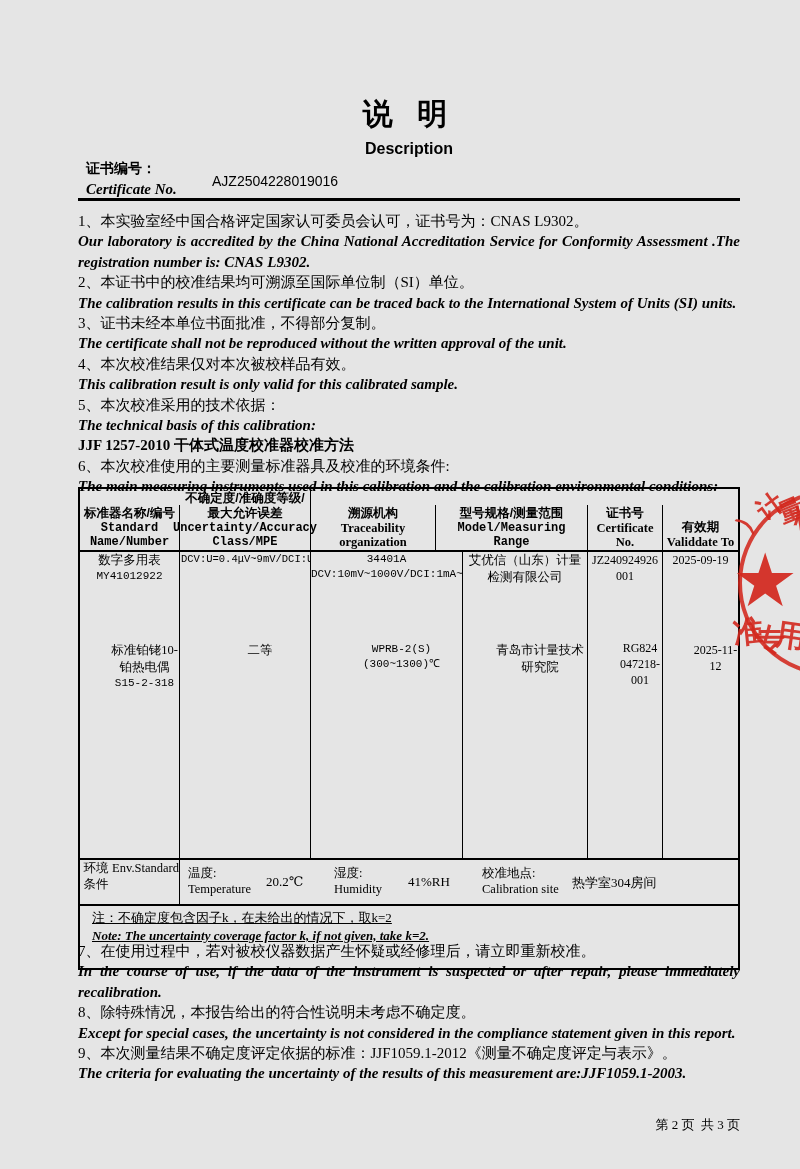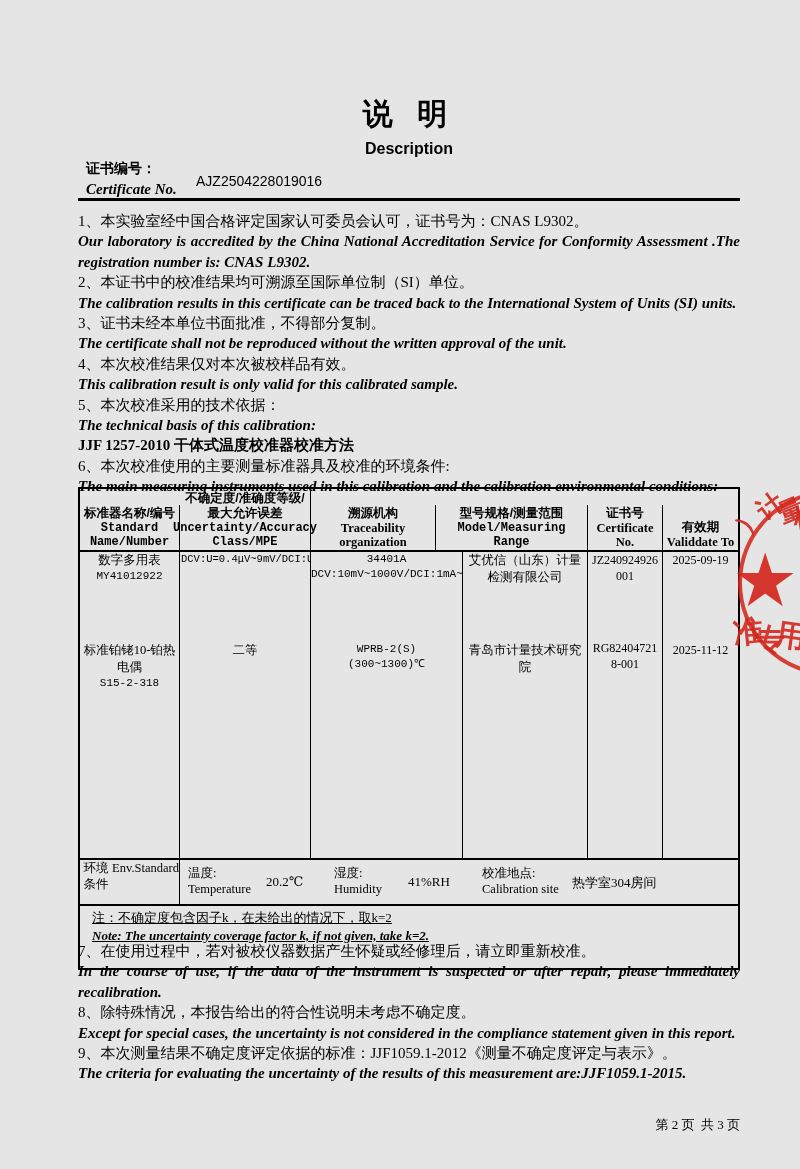--- a/index.html
+++ b/index.html
@@ -21,21 +21,21 @@
   }
   .cert-label-zh {
     position:absolute; top:160px; left:86px;
     font-family:"Liberation Sans","DejaVu Sans",sans-serif; font-weight:bold; font-size:14px;
   }
   .cert-label-en {
     position:absolute; top:181px; left:86px;
     font-weight:bold; font-style:italic; font-size:15px;
   }
   .cert-value {
-    position:absolute; top:173px; left:196px;
+    position:absolute; top:173px; left:212px;
     font-family:"Liberation Sans","DejaVu Sans",sans-serif; font-size:14px;
   }
   .rule { position:absolute; top:198px; left:78px; width:662px; height:3px; background:#000; }
 
   
   .items { position:absolute; left:78px; width:662px; }
   .items-top { top:211px; }
   .items-bottom { top:941px; }
   .pzh { margin:0; font-size:15px; line-height:20.4px; text-align:justify; }
   .pen { margin:0; font-size:15px; line-height:20.4px; font-weight:bold; font-style:italic; text-align:justify; }
@@ -56,21 +56,21 @@
   .c1 { width:100px; } .c2 { width:131px; } .c3 { width:152px; }
   .c4 { width:125px; } .c5 { width:75px; } .c6 { flex:1; }
   .hzh { font-family:"Liberation Sans","DejaVu Sans",sans-serif; font-weight:bold; font-size:12.5px; line-height:15px; }
   .hen { font-weight:bold; font-size:12.5px; line-height:14px; }
   .hen.mono { font-family:"Liberation Mono","DejaVu Sans Mono",monospace; font-size:12px; }
 
   .tbody { display:flex; height:306px; }
   .bc { box-sizing:border-box; border-right:1.5px solid #000; text-align:center; overflow:hidden; }
   .bc:last-child { border-right:none; }
   .e1 { height:88px; padding-top:0; box-sizing:border-box; }
-  .e2 { padding-top:2px; }
+  .e2 { padding-top:2px;margin-left:30px; }
   .cellzh { font-size:12.5px; line-height:17px; }
   .cellsf { font-size:12px; line-height:16px; }
   .cellmono { font-family:"Liberation Mono","DejaVu Sans Mono",monospace; font-size:11px; line-height:15px; }
   .ucell { font-family:"Liberation Mono","DejaVu Sans Mono",monospace; font-size:10.5px; line-height:14.5px; padding:0 1px; text-align:center; }
   .brkall { word-break:break-all; padding:0 2px; }
 
   .tenv { display:flex; border-top:2px solid #000; height:44px; }
   .envlab {
     width:100px; box-sizing:border-box; border-right:1.5px solid #000;
     display:flex; flex-direction:row; justify-content:center; text-align:center;
@@ -240,21 +240,21 @@
       <div class="note-en">Note: The uncertainty coverage factor k, if not given, take k=2.</div>
     </div>
   </div>
 
   <div class="items items-bottom">
     <p class="pzh">7、在使用过程中，若对被校仪器数据产生怀疑或经修理后，请立即重新校准。</p>
     <p class="pen">In the course of use, if the data of the instrument is suspected or after repair, please immediately recalibration.</p>
     <p class="pzh">8、除特殊情况，本报告给出的符合性说明未考虑不确定度。</p>
     <p class="pen">Except for special cases, the uncertainty is not considered in the compliance statement given in this report.</p>
     <p class="pzh">9、本次测量结果不确定度评定依据的标准：JJF1059.1-2012《测量不确定度评定与表示》。</p>
-    <p class="pen">The criteria for evaluating the uncertainty of the results of this measurement are:JJF1059.1-2015.</p>
+    <p class="pen">The criteria for evaluating the uncertainty of the results of this measurement are:JJF1059.1-2003.</p>
   </div>
 
   <div class="footer">第 2 页  共 3 页</div>
 
   <div class="seal">
     <div class="seal-ring"></div>
     <div class="seal-star">★</div>
     <span class="seal-ch sc-top sc0">）</span>
     <span class="seal-ch sc-top sc1">计</span>
     <span class="seal-ch sc-top sc2">量</span>

